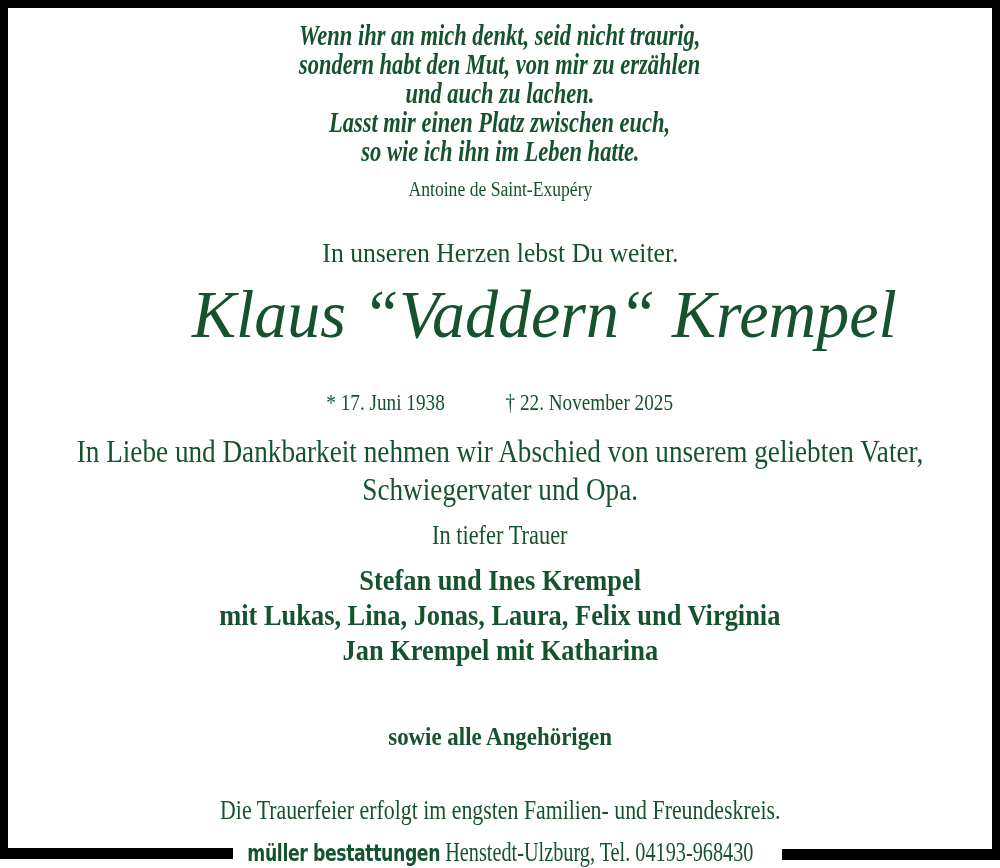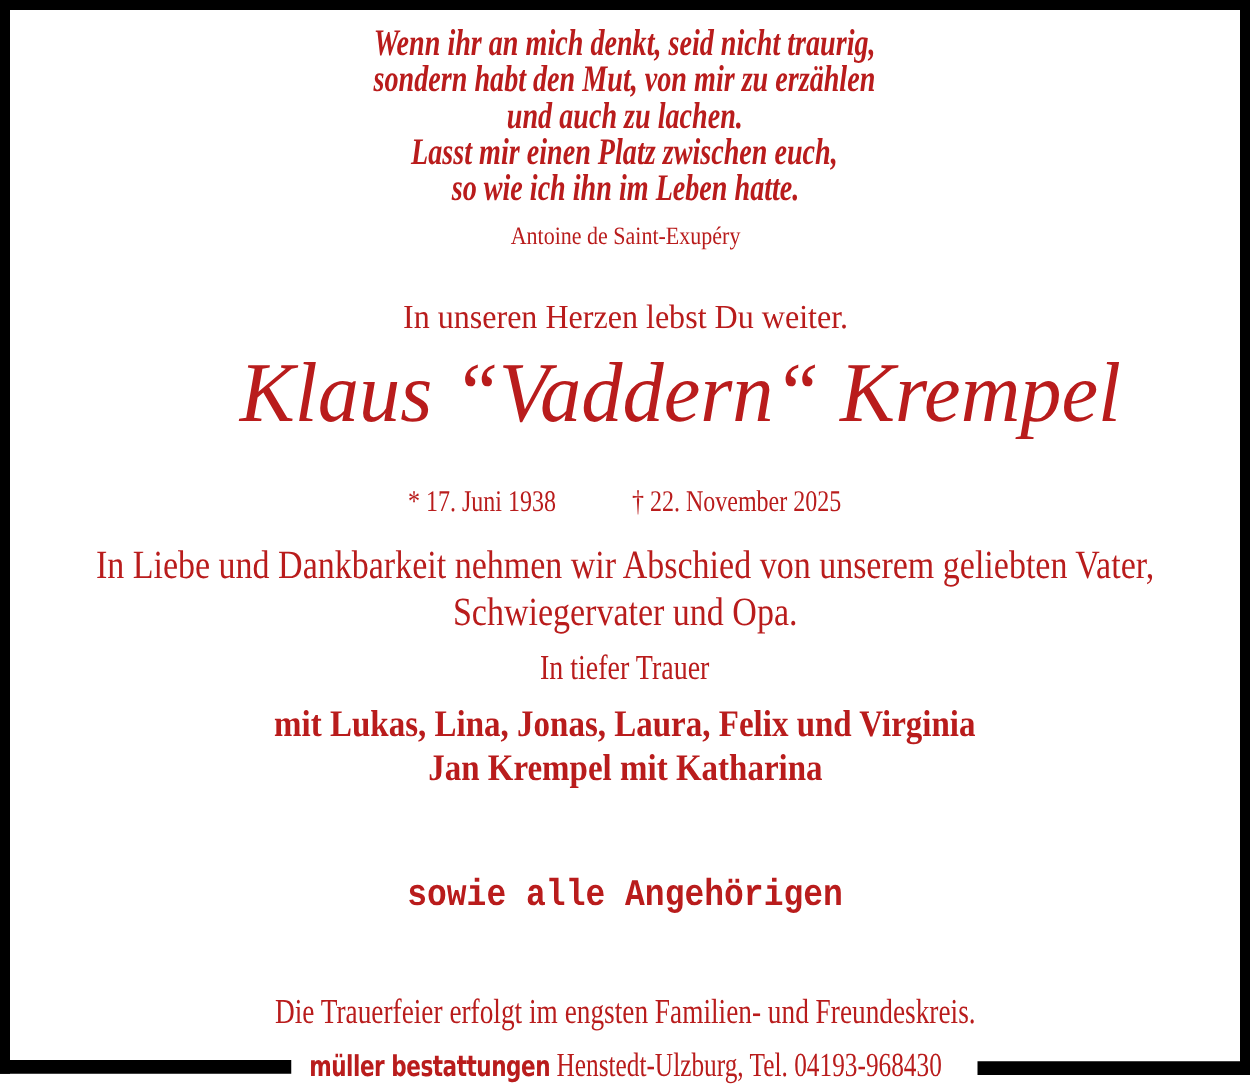--- a/index.html
+++ b/index.html
@@ -1,21 +1,21 @@
 <!DOCTYPE html>
 <html><head>
 <meta charset="utf-8">
 <style>
   html, body { margin: 0; padding: 0; background: #ffffff; }
   .page {
     position: relative;
     width: 1000px;
     height: 868px;
     background: #ffffff;
-    color: #b91c1c;
+    color: #14532d;
     font-family: "Liberation Serif", serif;
     overflow: hidden;
   }
   
   .frame-top    { position: absolute; left: 0;   top: 0;   width: 1000px; height: 8px;  background: #000; }
   .frame-left   { position: absolute; left: 0;   top: 0;   width: 8px;    height: 859px; background: #000; }
   .frame-right  { position: absolute; left: 992px; top: 0; width: 8px;    height: 859px; background: #000; }
   .bar-left     { position: absolute; left: 0;   top: 848px; width: 233px; height: 11px; background: #000; }
   .bar-right    { position: absolute; left: 782px; top: 849px; width: 218px; height: 11px; background: #000; }
 
@@ -40,21 +40,21 @@
 
   .farewell-block { top: 432px; font-size: 32px; line-height: 38px; }
   .farewell-block .sq { transform: scaleX(0.85); }
 
   .mourning-header { top: 517px; font-size: 28px; line-height: 36px; }
   .mourning-header .sq { transform: scaleX(0.80); }
 
   .mourners-block { top: 562px; font-weight: bold; font-size: 30px; line-height: 35px; }
   .mourners-block .sq { transform: scaleX(0.88); }
 
-  .mourners-extra { top: 699px; font-weight: bold; font-size: 30px; line-height: 36px; font-family: Liberation Mono, monospace; }
+  .mourners-extra { top: 719px; font-weight: bold; font-size: 26px; line-height: 36px; }
   .mourners-extra .sq { transform: scaleX(0.88); }
 
   .ceremony-note { top: 792px; font-size: 28px; line-height: 36px; }
   .ceremony-note .sq { transform: scaleX(0.78); }
 
   .footer-text { top: 837px; font-size: 27px; line-height: 30px; }
   .footer-text .sq { transform: scaleX(0.75); }
   .funeral-home {
     font-family: "DejaVu Sans", sans-serif;
     font-weight: bold;
@@ -99,20 +99,21 @@
   <div class="center-line farewell-block">
     <div><span class="sq">In Liebe und Dankbarkeit nehmen wir Abschied von unserem geliebten Vater,</span></div>
     <div><span class="sq">Schwiegervater und Opa.</span></div>
   </div>
 
   <div class="center-line mourning-header">
     <span class="sq">In tiefer Trauer</span>
   </div>
 
   <div class="center-line mourners-block">
+    <div><span class="sq">Stefan und Ines Krempel</span></div>
     <div><span class="sq">mit Lukas, Lina, Jonas, Laura, Felix und Virginia</span></div>
     <div><span class="sq">Jan Krempel mit Katharina</span></div>
   </div>
 
   <div class="center-line mourners-extra">
     <span class="sq">sowie alle Angehörigen</span>
   </div>
 
   <div class="center-line ceremony-note">
     <span class="sq">Die Trauerfeier erfolgt im engsten Familien- und Freundeskreis.</span>

